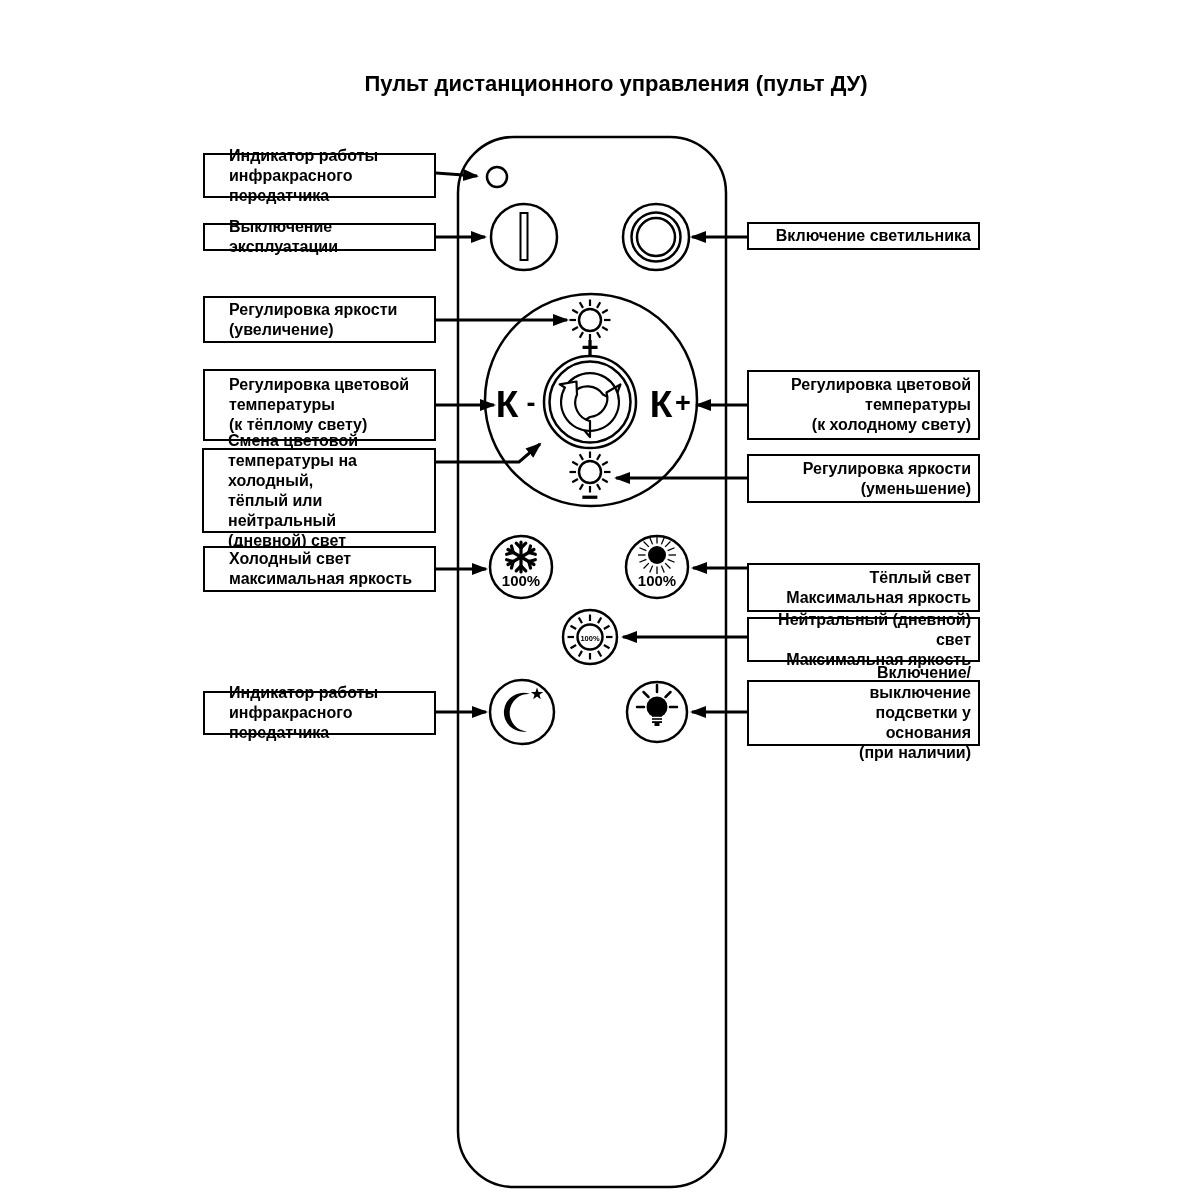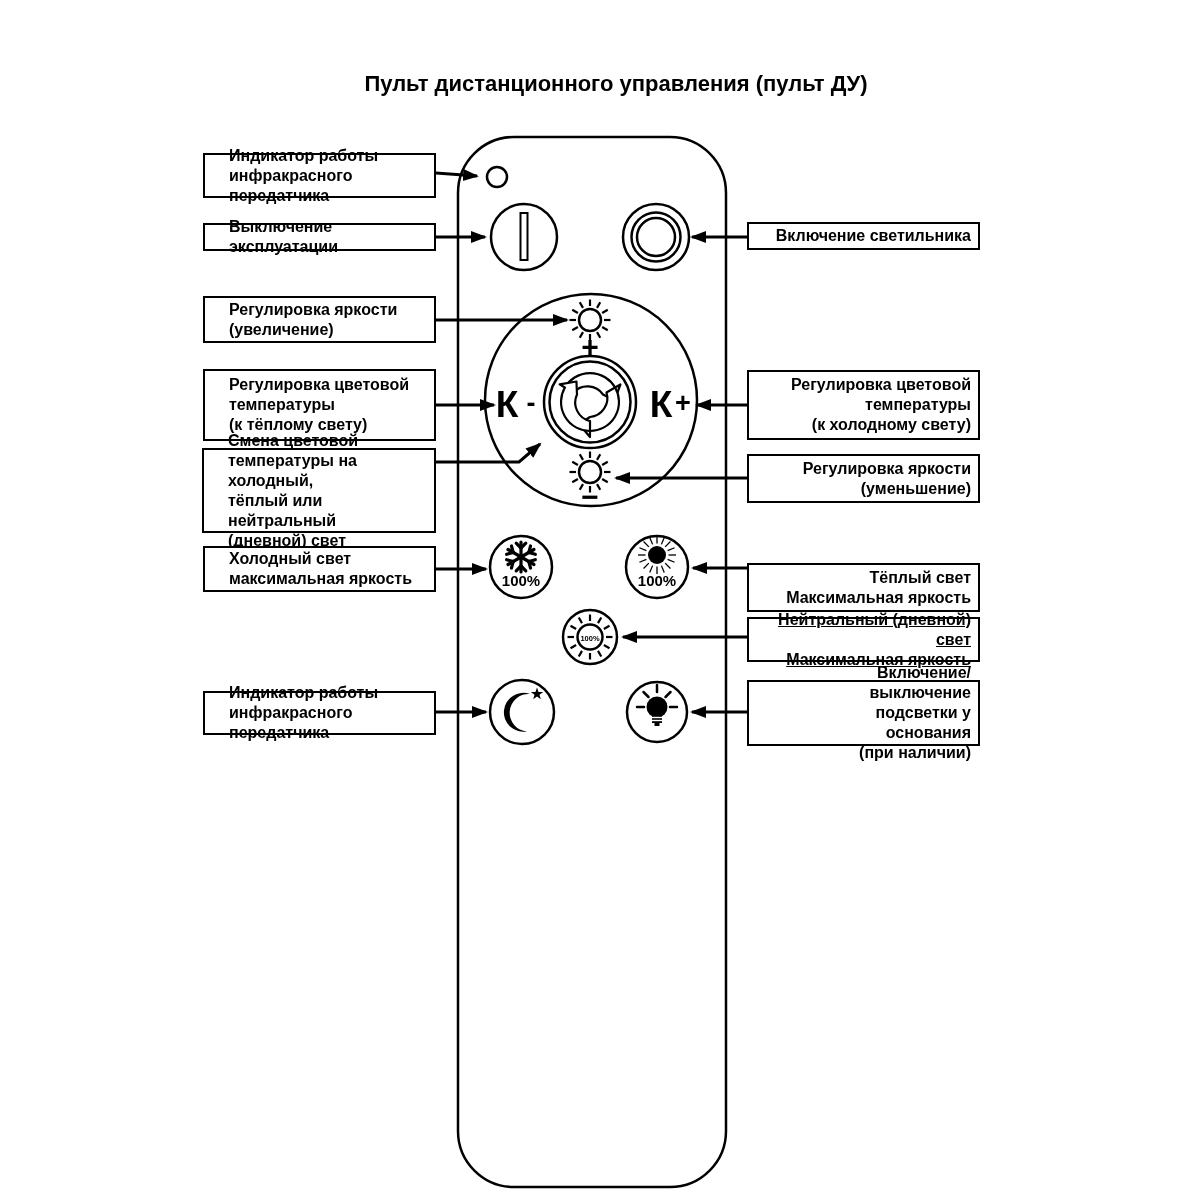--- a/index.html
+++ b/index.html
@@ -235,21 +235,21 @@
   <div class="label-box right" style="left:747px;top:370px;width:233px;height:70px;">
     <span>Регулировка цветовой
 температуры
 (к холодному свету)</span></div>
   <div class="label-box right" style="left:747px;top:454px;width:233px;height:49px;">
     <span>Регулировка яркости
 (уменьшение)</span></div>
   <div class="label-box right" style="left:747px;top:545px;width:233px;height:49px;margin-top:18px;">
     <span>Тёплый свет
 Максимальная яркость</span></div>
-  <div class="label-box right" style="left:747px;top:617px;width:233px;height:45px;text-decoration:underline;">
+  <div class="label-box right" style="left:747px;top:617px;width:233px;height:45px;">
     <span>Нейтральный (дневной) свет
 Максимальная яркость</span></div>
   <div class="label-box right" style="left:747px;top:680px;width:233px;height:66px;padding-left:40px;">
     <span>Включение/выключение
 подсветки у основания
 (при наличии)</span></div>
 
 </div>
 
 </body></html>

